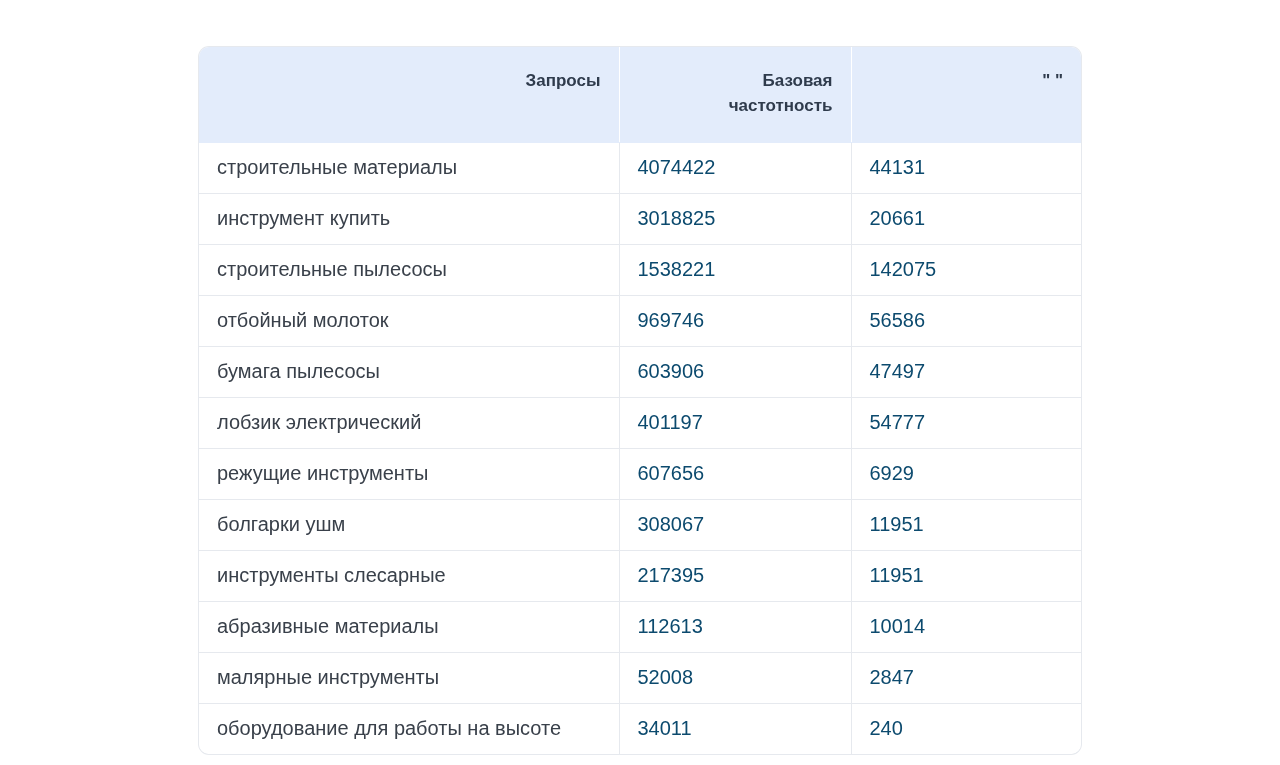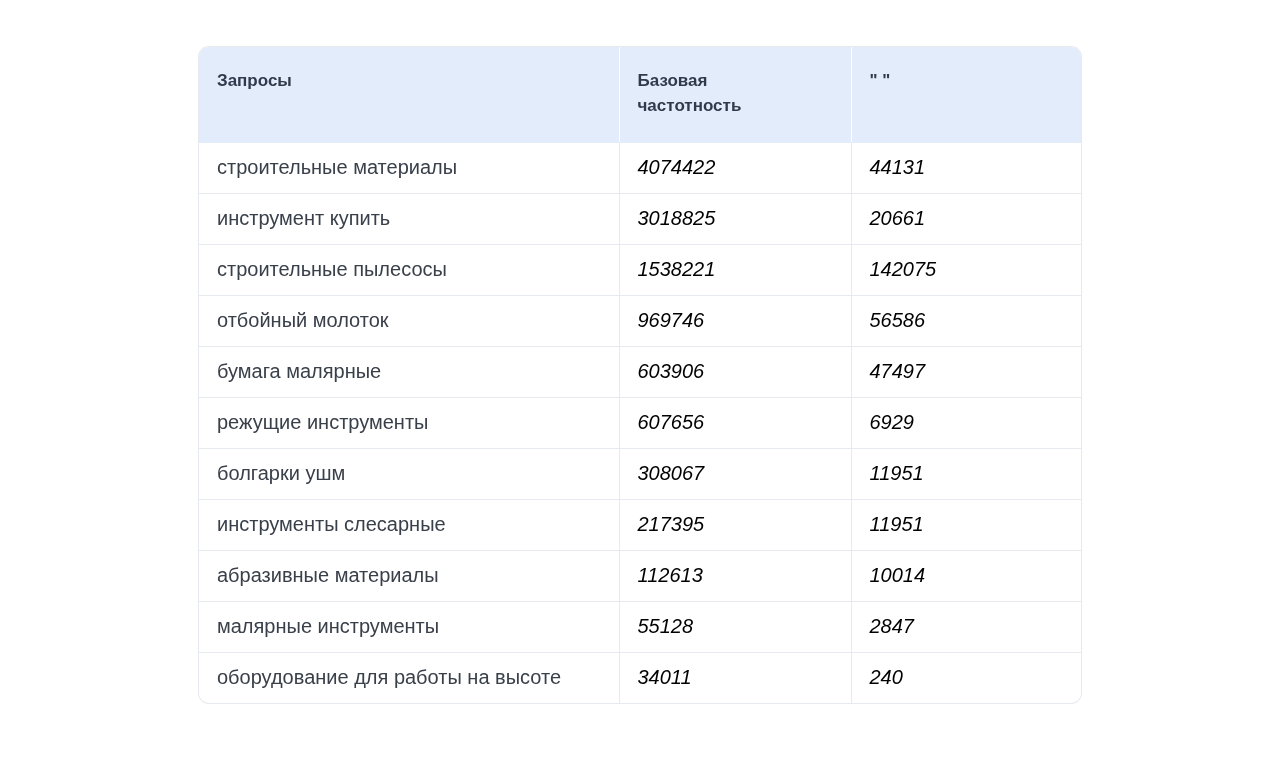--- a/index.html
+++ b/index.html
@@ -40,21 +40,21 @@
   table.freq-table col.c-query  { width: 420px; }
   table.freq-table col.c-base   { width: 232px; }
   table.freq-table col.c-exact  { width: 230px; }
 
   thead th {
     background: #e3ecfb;
     color: #2f3b4c;
     font-size: 17px;
     font-weight: bold;
     line-height: 1.45;
-    text-align: left;
+    text-align: right;
     vertical-align: top;
     padding: 22px 18px 24px 18px;
     border-right: 1px solid #ffffff;
     border-bottom: 1px solid #e3ecfb;
   }
 
   thead th:last-child { border-right: none; }
 
   thead th .hdr-line { display: block; }
 
@@ -70,21 +70,21 @@
     background: #ffffff;
   }
 
   tbody td:last-child { border-right: none; }
 
   tbody tr:first-child td { border-top: 1px solid #dfe4ec; }
 
   tbody tr:last-child td:first-child { border-bottom-left-radius: 10px; }
   tbody tr:last-child td:last-child  { border-bottom-right-radius: 10px; }
 
-  tbody td.num { color: #000000; font-style: italic; }
+  tbody td.num { color: #0c4a6e; }
 </style>
 </head>
 <body>
 
 <div class="page">
   <div class="table-wrap">
     <table class="freq-table">
       <colgroup>
         <col class="c-query">
         <col class="c-base">
@@ -119,23 +119,28 @@
           <td>строительные пылесосы</td>
           <td class="num">1538221</td>
           <td class="num">142075</td>
         </tr>
         <tr>
           <td>отбойный молоток</td>
           <td class="num">969746</td>
           <td class="num">56586</td>
         </tr>
         <tr>
-          <td>бумага малярные</td>
+          <td>бумага пылесосы</td>
           <td class="num">603906</td>
           <td class="num">47497</td>
+        </tr>
+        <tr>
+          <td>лобзик электрический</td>
+          <td class="num">401197</td>
+          <td class="num">54777</td>
         </tr>
         <tr>
           <td>режущие инструменты</td>
           <td class="num">607656</td>
           <td class="num">6929</td>
         </tr>
         <tr>
           <td>болгарки ушм</td>
           <td class="num">308067</td>
           <td class="num">11951</td>
@@ -145,21 +150,21 @@
           <td class="num">217395</td>
           <td class="num">11951</td>
         </tr>
         <tr>
           <td>абразивные материалы</td>
           <td class="num">112613</td>
           <td class="num">10014</td>
         </tr>
         <tr>
           <td>малярные инструменты</td>
-          <td class="num">55128</td>
+          <td class="num">52008</td>
           <td class="num">2847</td>
         </tr>
         <tr>
           <td>оборудование для работы на высоте</td>
           <td class="num">34011</td>
           <td class="num">240</td>
         </tr>
       </tbody>
     </table>
   </div>

